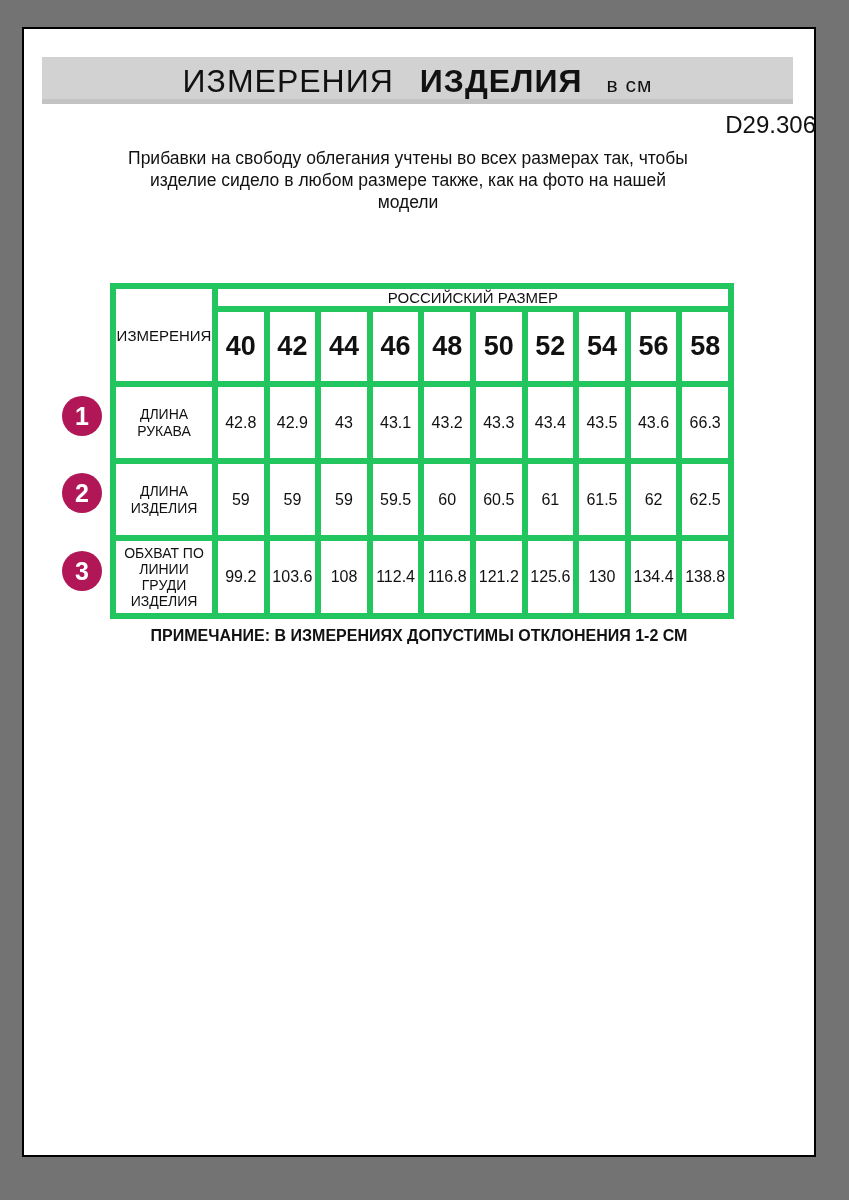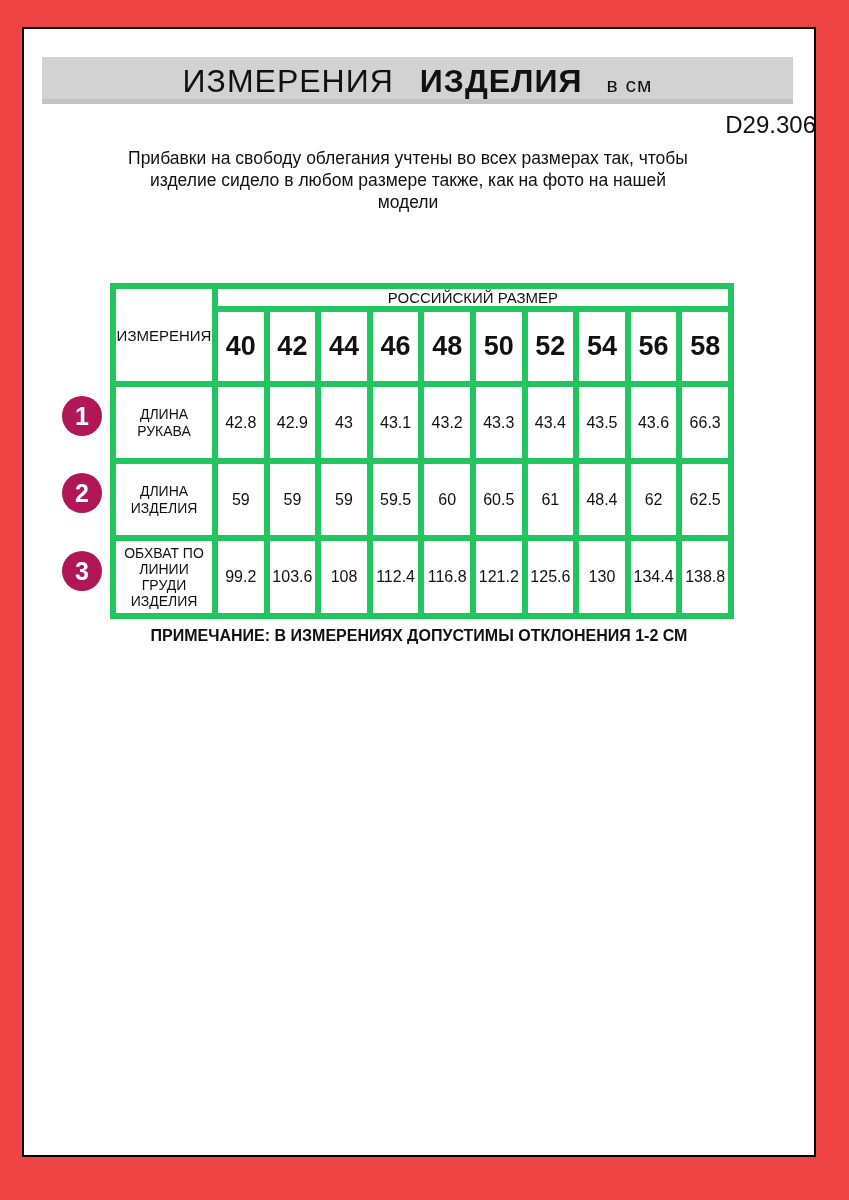--- a/index.html
+++ b/index.html
@@ -2,21 +2,21 @@
 <html style="--accent-circle: #b11656; --header-bar-bg: #d2d2d2;"><head>
 <meta charset="utf-8">
 <style>
   html,body{margin:0;padding:0;}
   body{
     width:849px;height:1200px;background:#ffffff;
     font-family:"Liberation Sans","DejaVu Sans",sans-serif;
     color:#111;
     -webkit-font-smoothing:antialiased;
   }
-  .canvas{position:relative;width:849px;height:1200px;background:#ef4444;overflow:hidden;}
+  .canvas{position:relative;width:849px;height:1200px;background:#737373;overflow:hidden;}
 
   .frame{
     position:absolute;left:22px;top:27px;width:794px;height:1130px;
     border:2px solid #000;box-sizing:border-box;background:#fff;
   }
 
   .title-bar{
     position:absolute;left:42px;top:57px;width:751px;height:47px;
     background:var(--header-bar-bg,#d2d2d2);
     box-shadow:inset 0 -5px 0 rgba(0,0,0,0.07);
@@ -143,21 +143,21 @@
     <tr class="data-row">
       <td class="label">ДЛИНА
 ИЗДЕЛИЯ</td>
       <td class="val">59</td>
       <td class="val">59</td>
       <td class="val">59</td>
       <td class="val">59.5</td>
       <td class="val">60</td>
       <td class="val">60.5</td>
       <td class="val">61</td>
-      <td class="val">48.4</td>
+      <td class="val">61.5</td>
       <td class="val">62</td>
       <td class="val">62.5</td>
     </tr>
     <tr class="data-row last">
       <td class="label centered">ОБХВАТ ПО
 ЛИНИИ
 ГРУДИ
 ИЗДЕЛИЯ</td>
       <td class="val">99.2</td>
       <td class="val">103.6</td>

